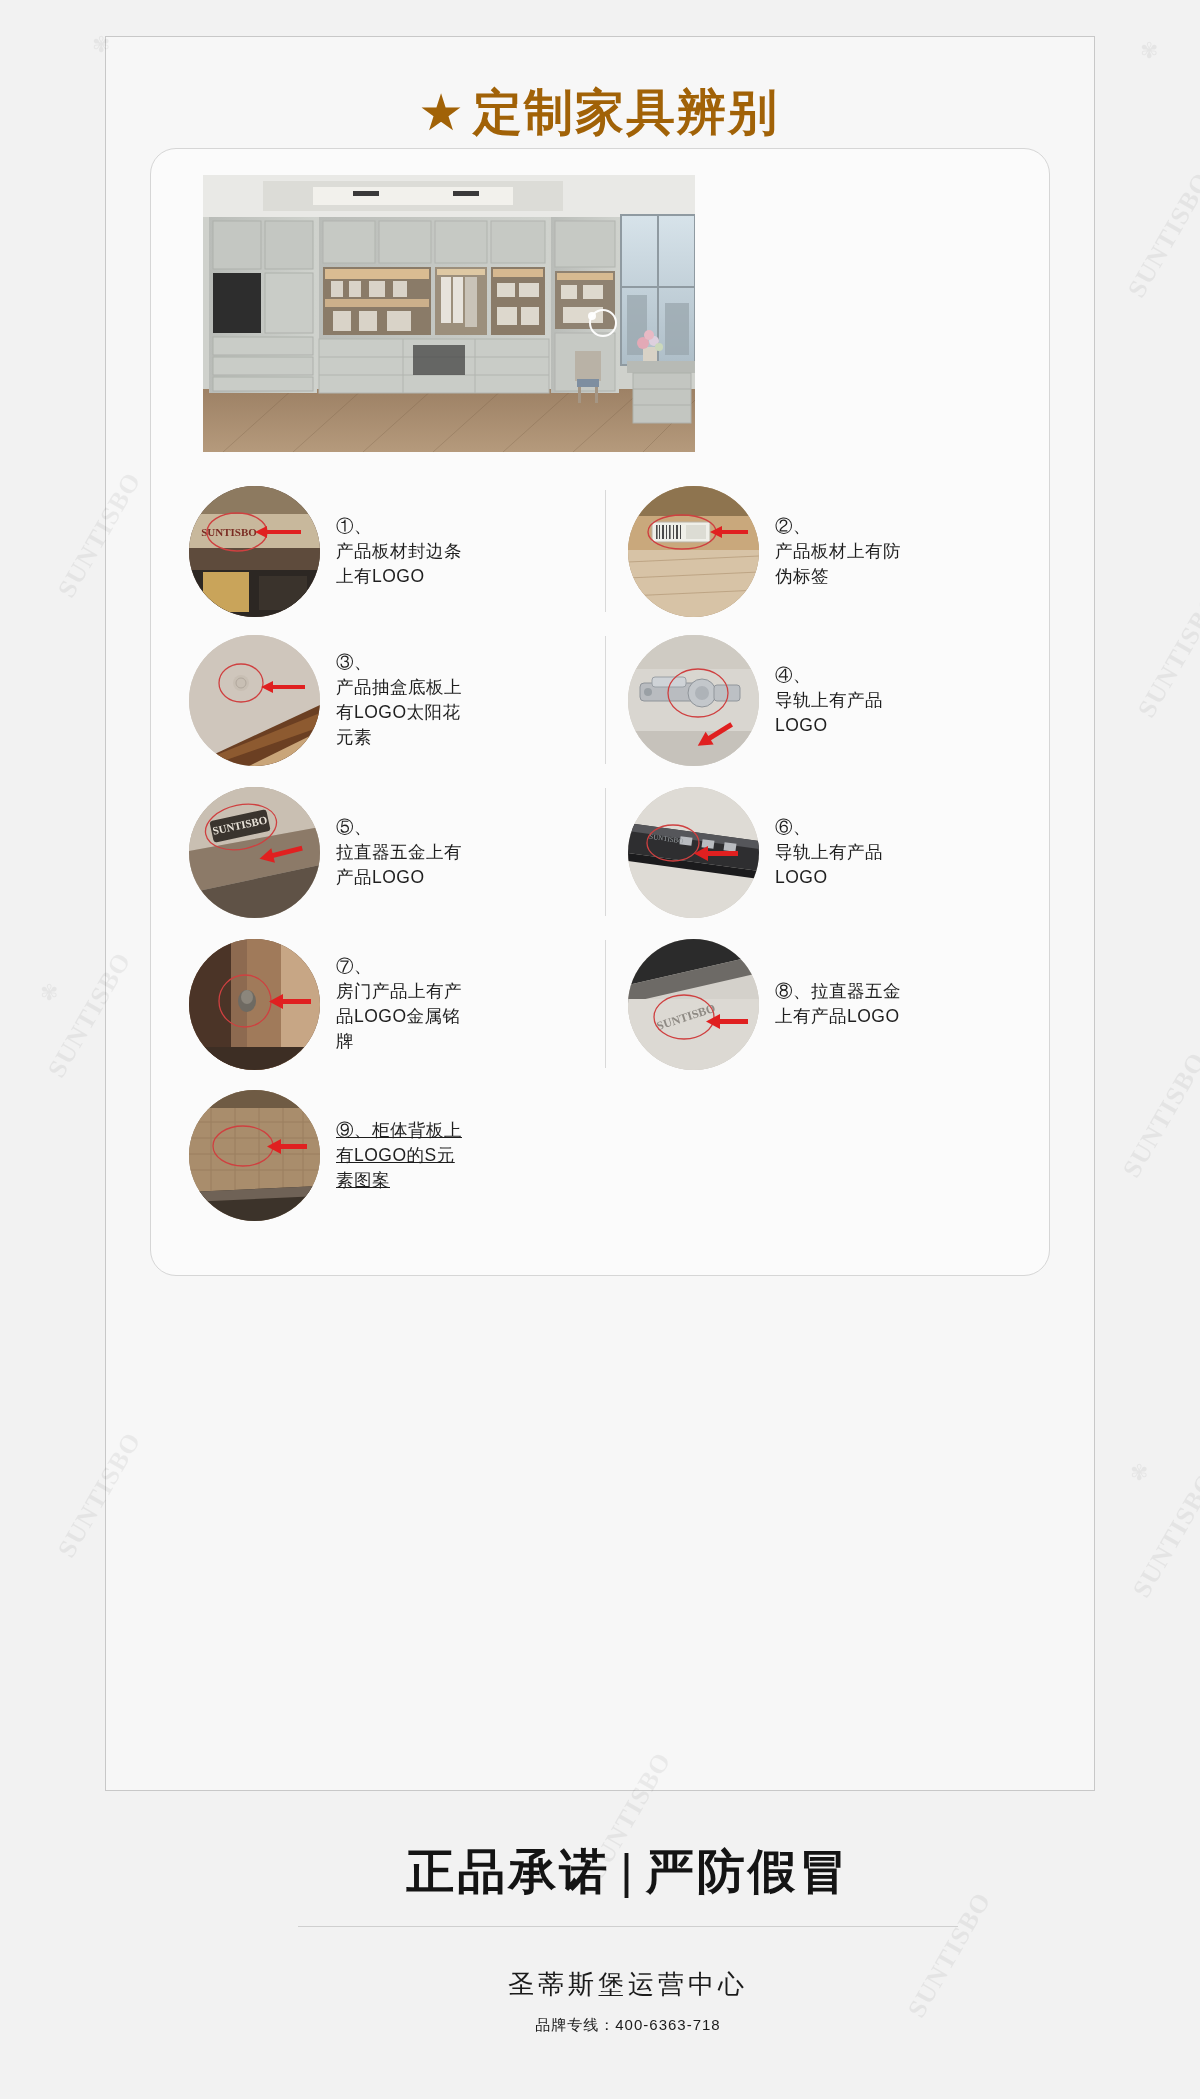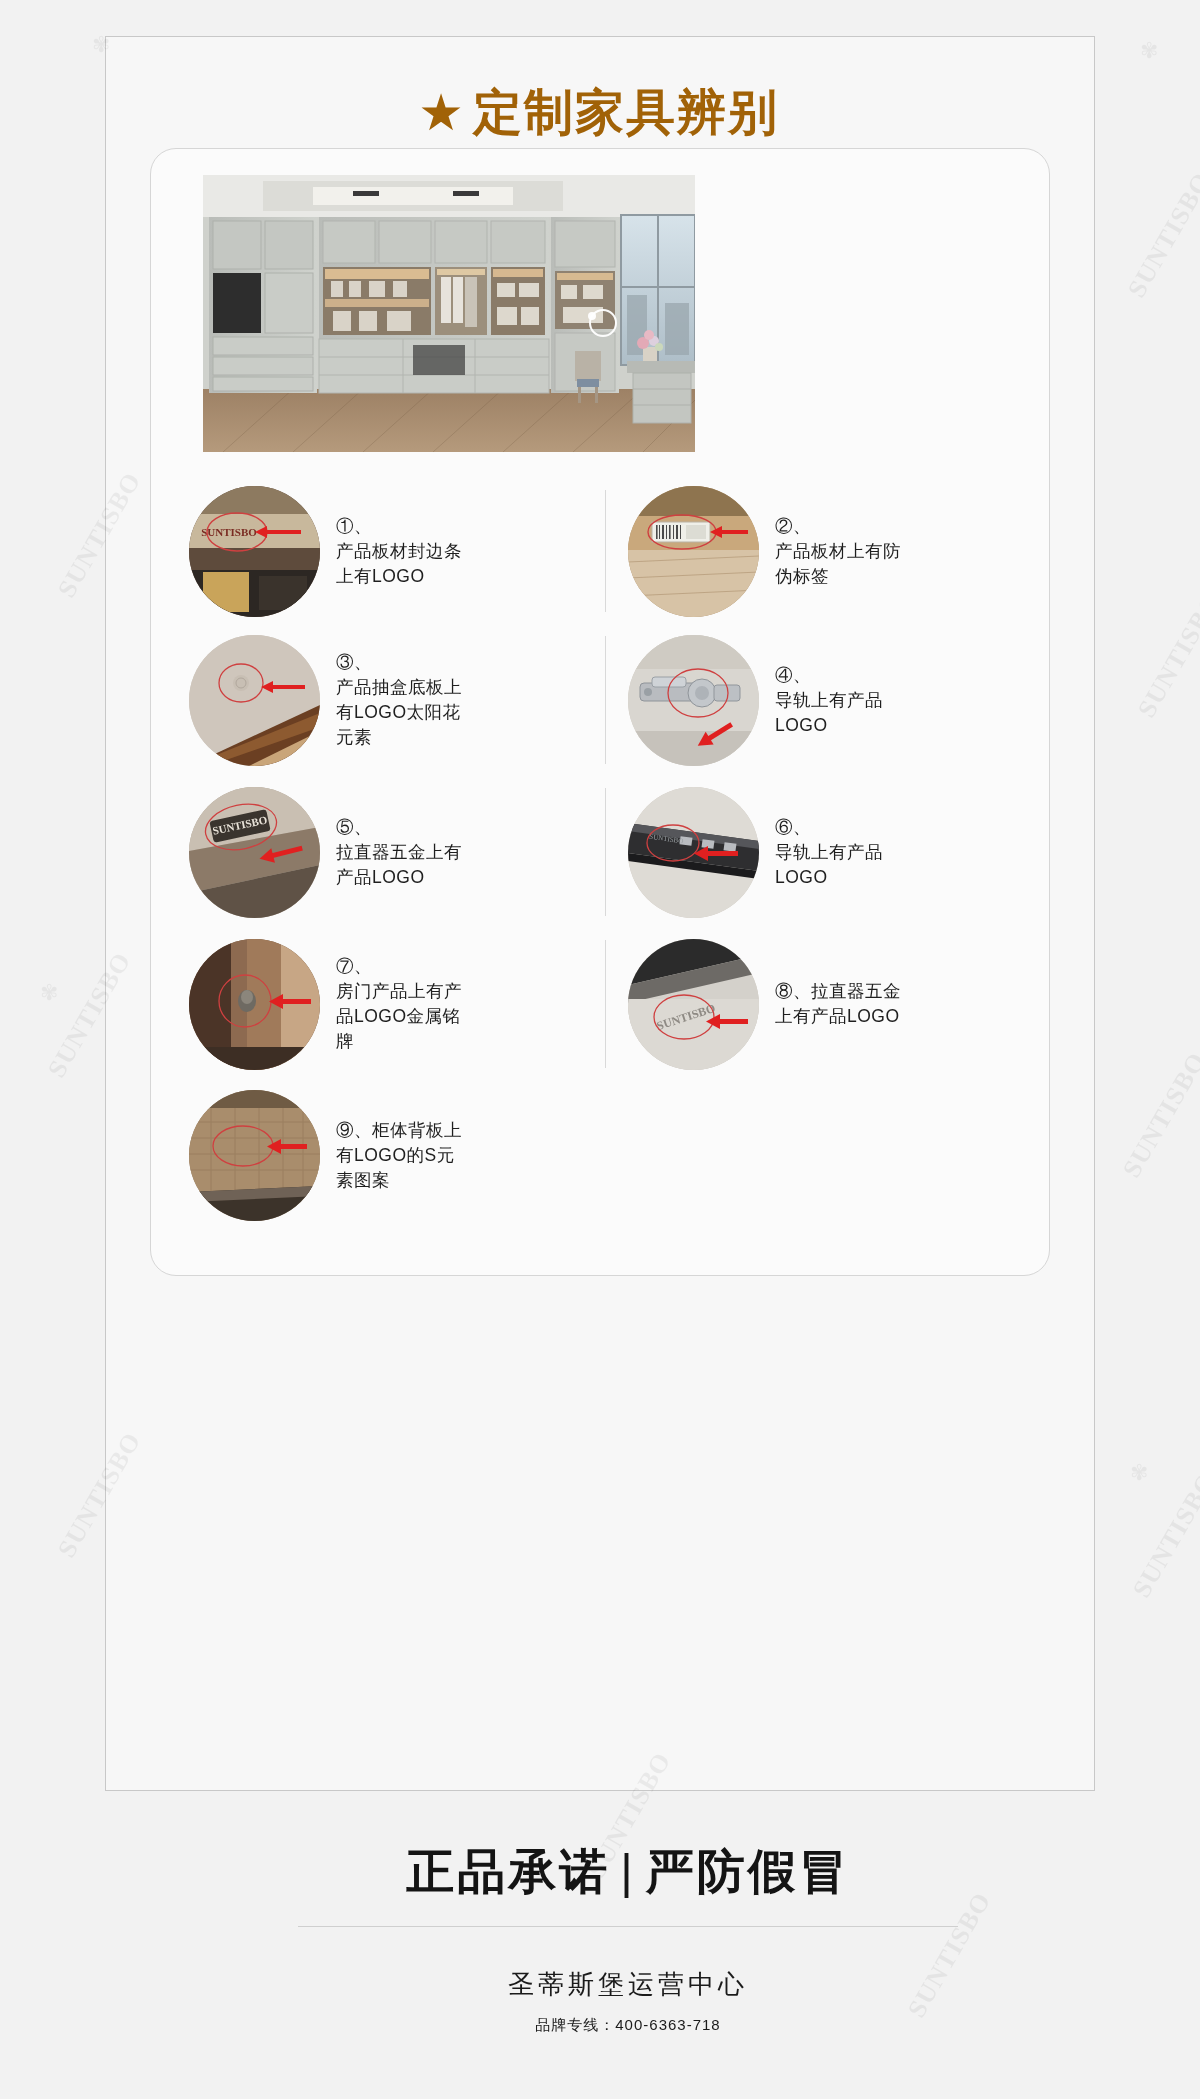--- a/index.html
+++ b/index.html
@@ -130,21 +130,21 @@
     margin-left: 16px;
     font-size: 17.5px;
     line-height: 25px;
     color: #1f1f1f;
     max-width: 135px;
     letter-spacing: .5px;
   }
   .cell-pad { padding-left: 18px; }
 
   
-  .row-single { width: 430px; }
+  .row-single { width: 430px; text-decoration: underline; }
 
   
   .bottom {
     position: absolute;
     left: 0; top: 1840px;
     width: 1200px;
     text-align: center;
     padding-left: 28px;
   }
   .slogan {

